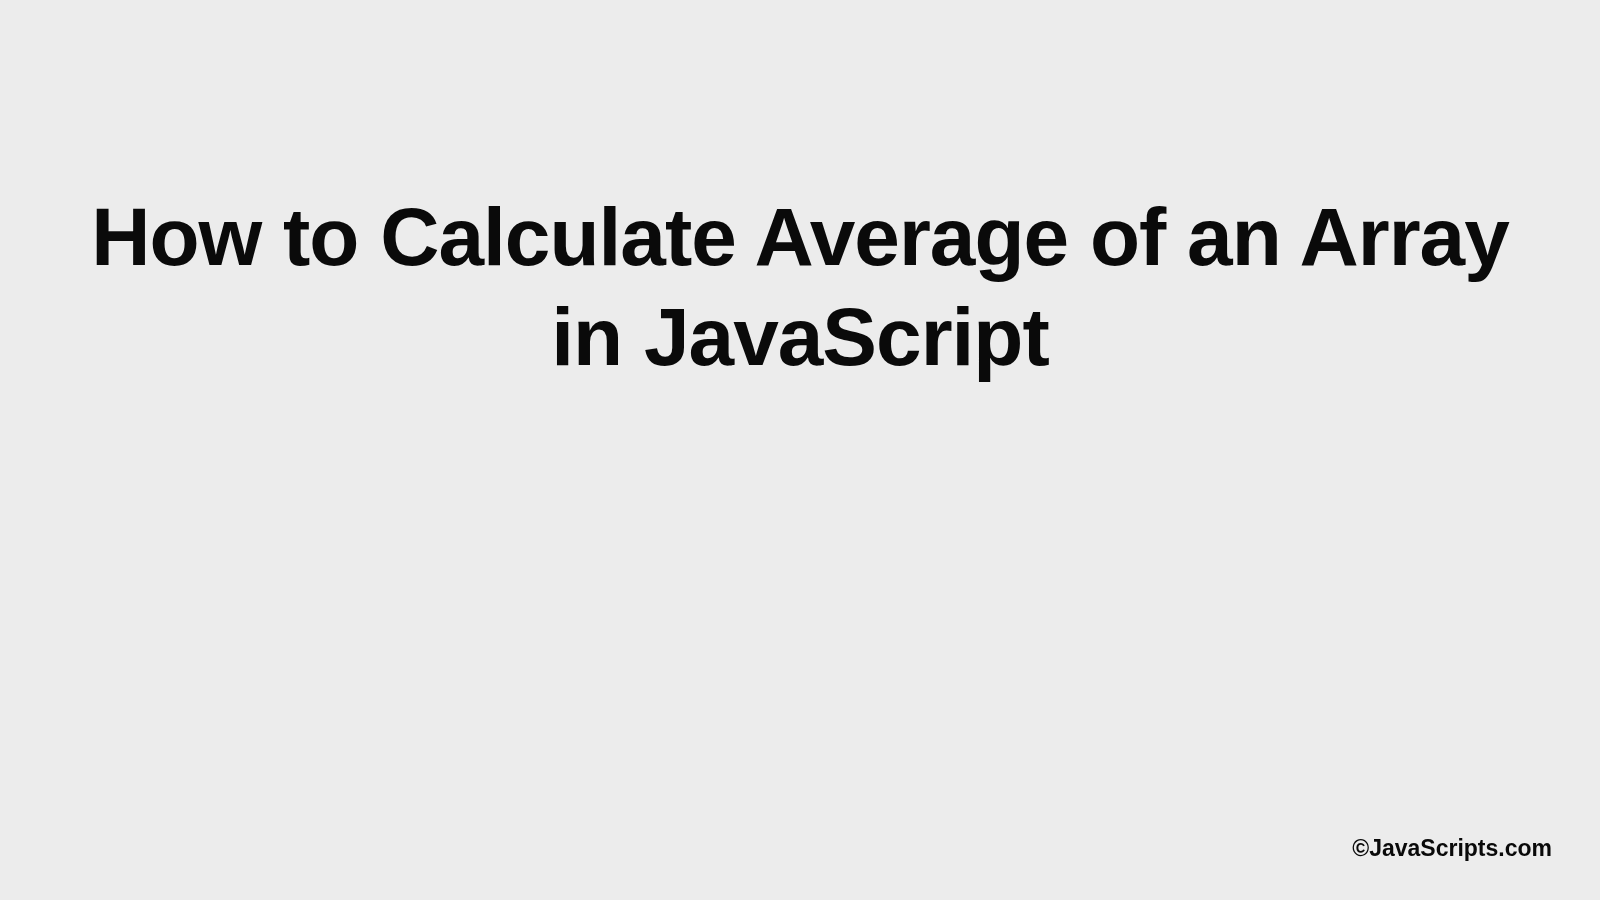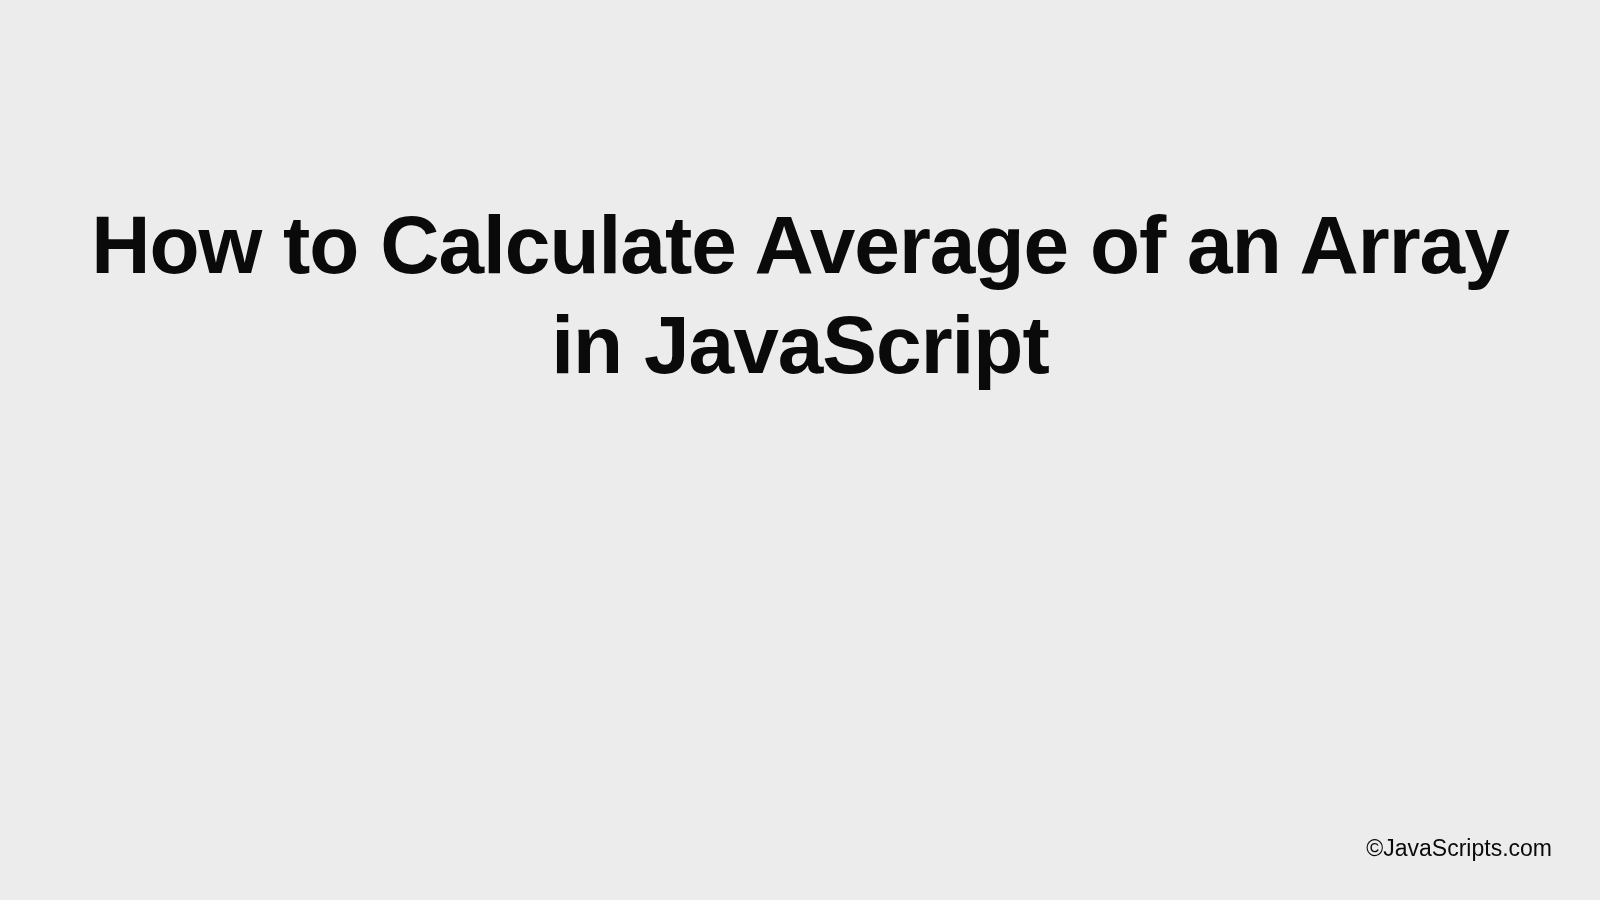--- a/index.html
+++ b/index.html
@@ -10,37 +10,37 @@
     body {
       width: 1600px;
       height: 900px;
       background-color: #ececec;
       font-family: -apple-system, BlinkMacSystemFont, "Segoe UI", Helvetica, Arial, sans-serif;
       position: relative;
       overflow: hidden;
     }
     .title {
       position: absolute;
-      top: 195px;
+      top: 187px;
       left: 50%;
       transform: translateX(-50%);
       width: 90%;
       text-align: center;
       font-size: 82px;
       font-weight: 700;
       color: #0a0a0a;
       line-height: 1.22;
       letter-spacing: -1px;
     }
     .footer {
       position: absolute;
       bottom: 38px;
       right: 48px;
       font-size: 23px;
-      font-weight: 400;
+      font-weight: 700;
       color: #0a0a0a;
     }
   </style>
 </head>
 <body>
 
 <h1 class="title">How to Calculate Average of an Array in JavaScript</h1>
 <div class="footer">©JavaScripts.com</div>
 
 </body></html>

